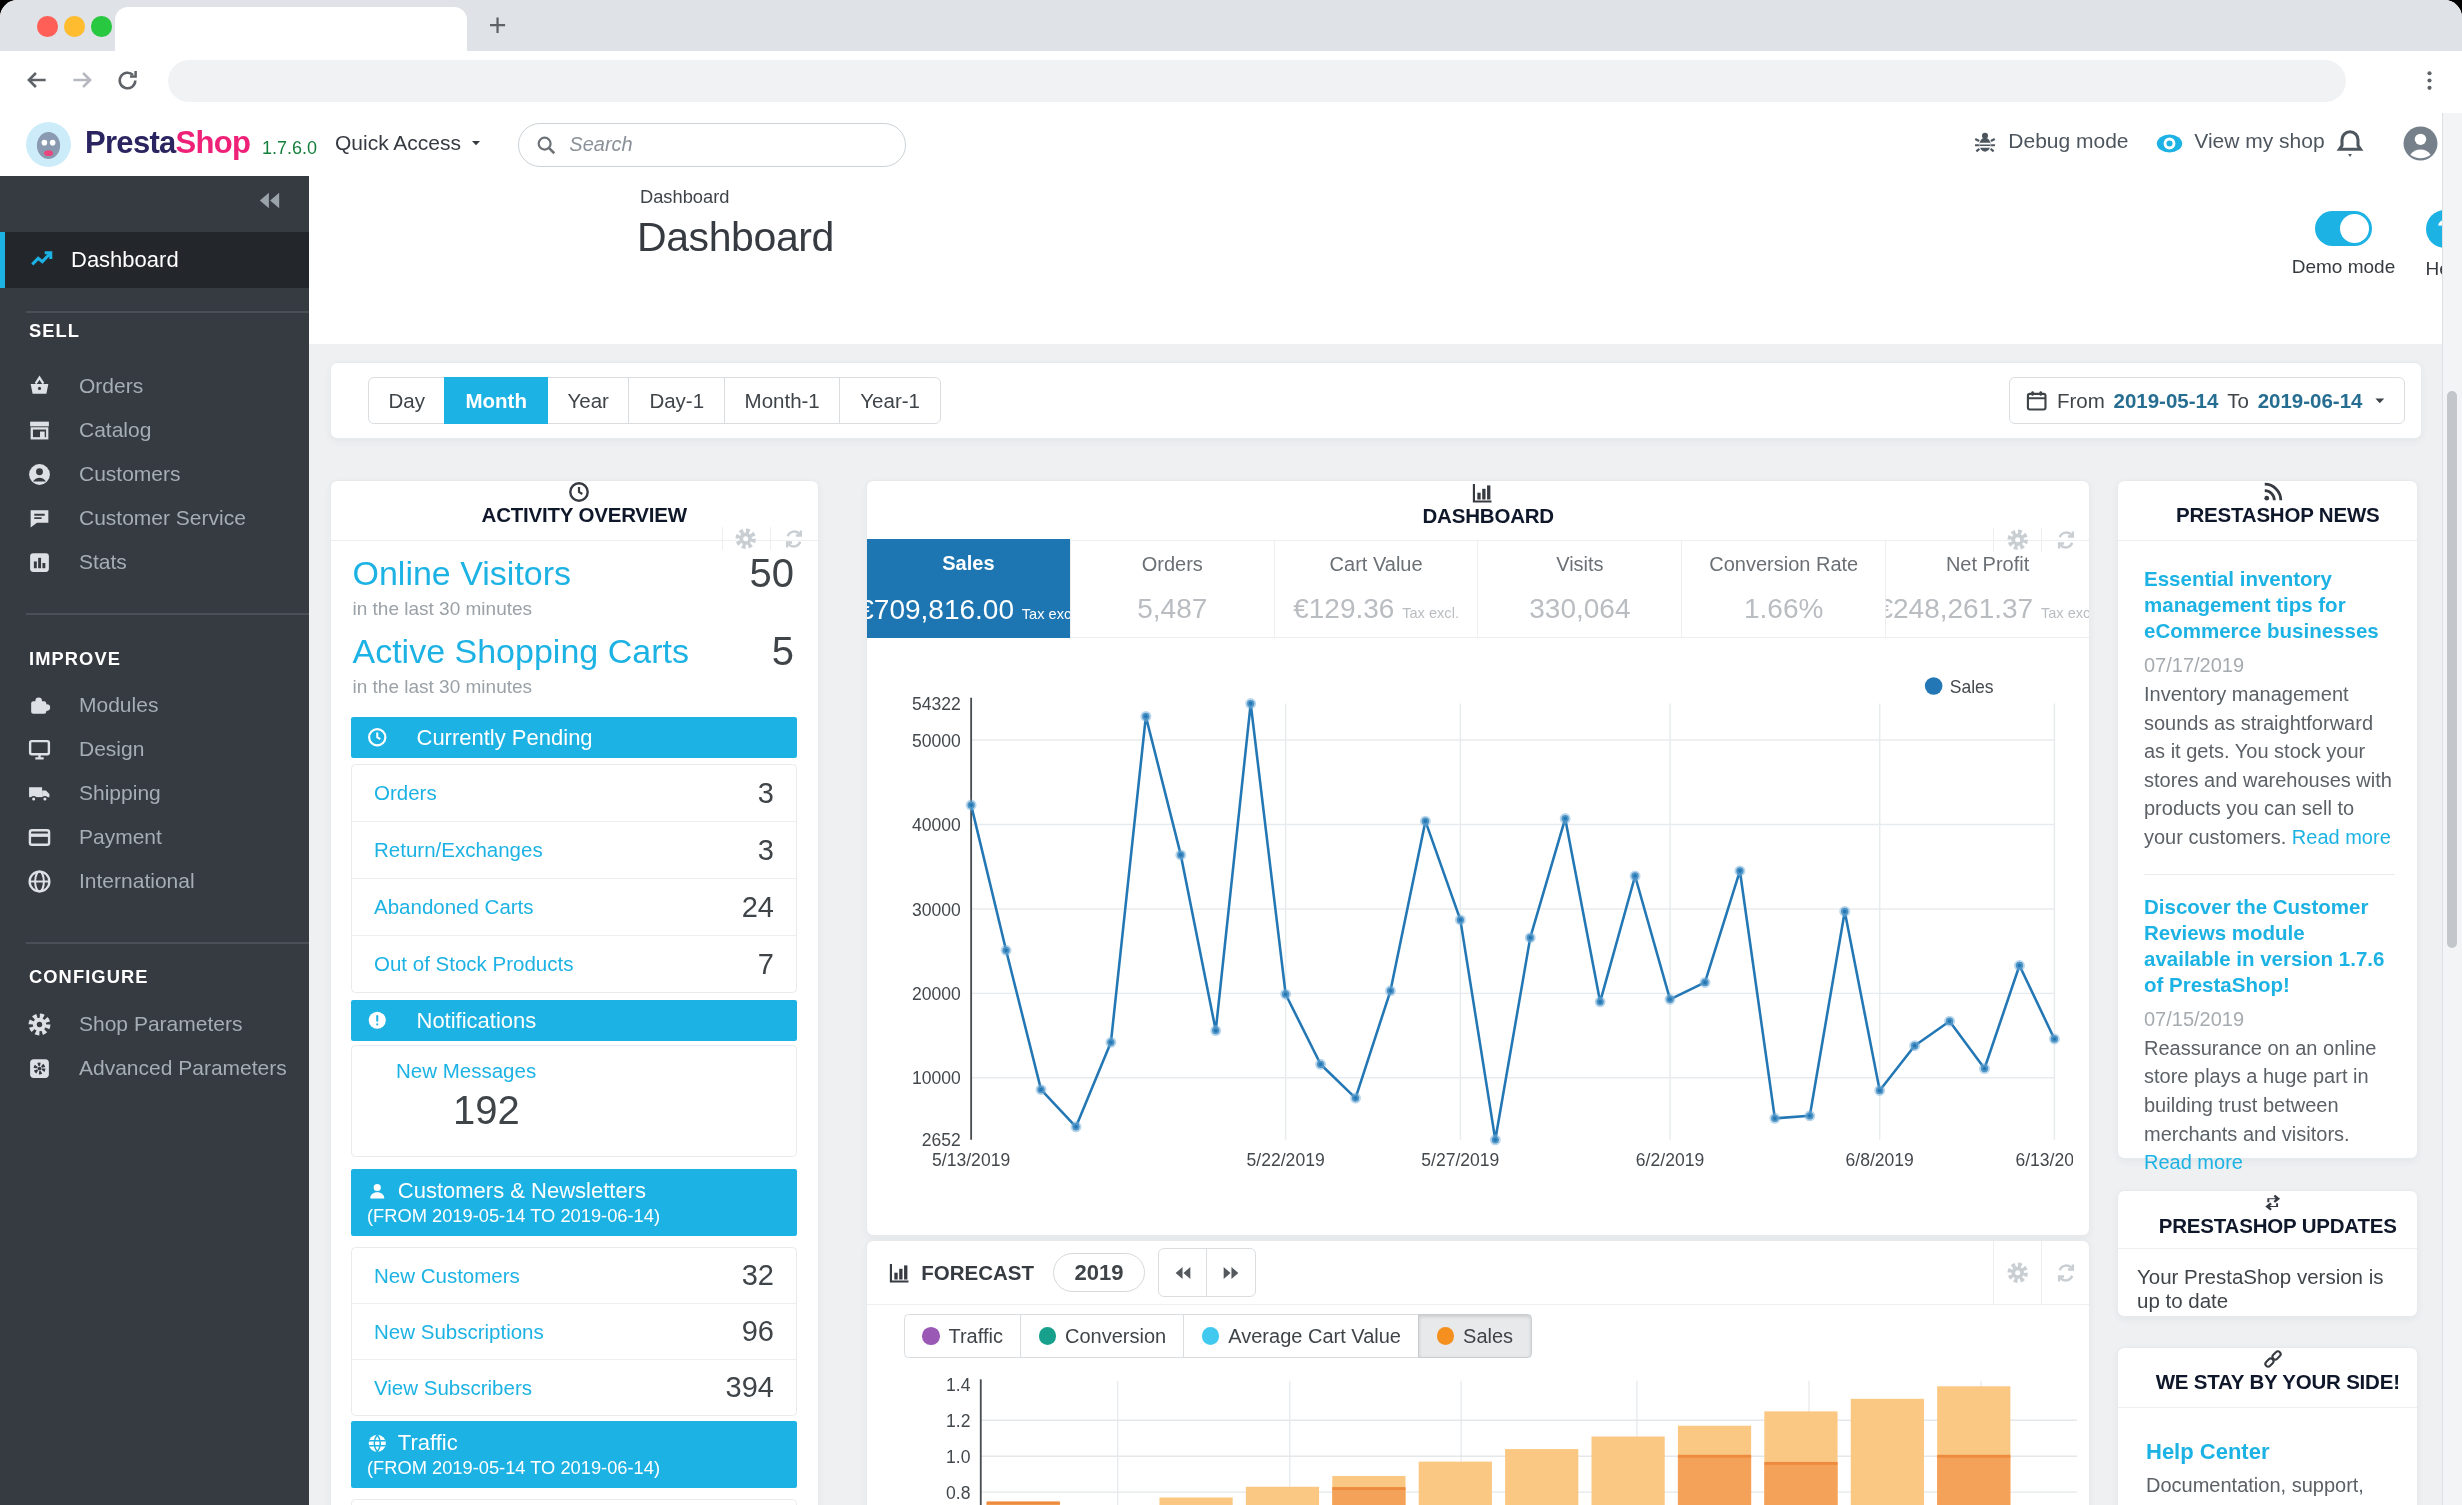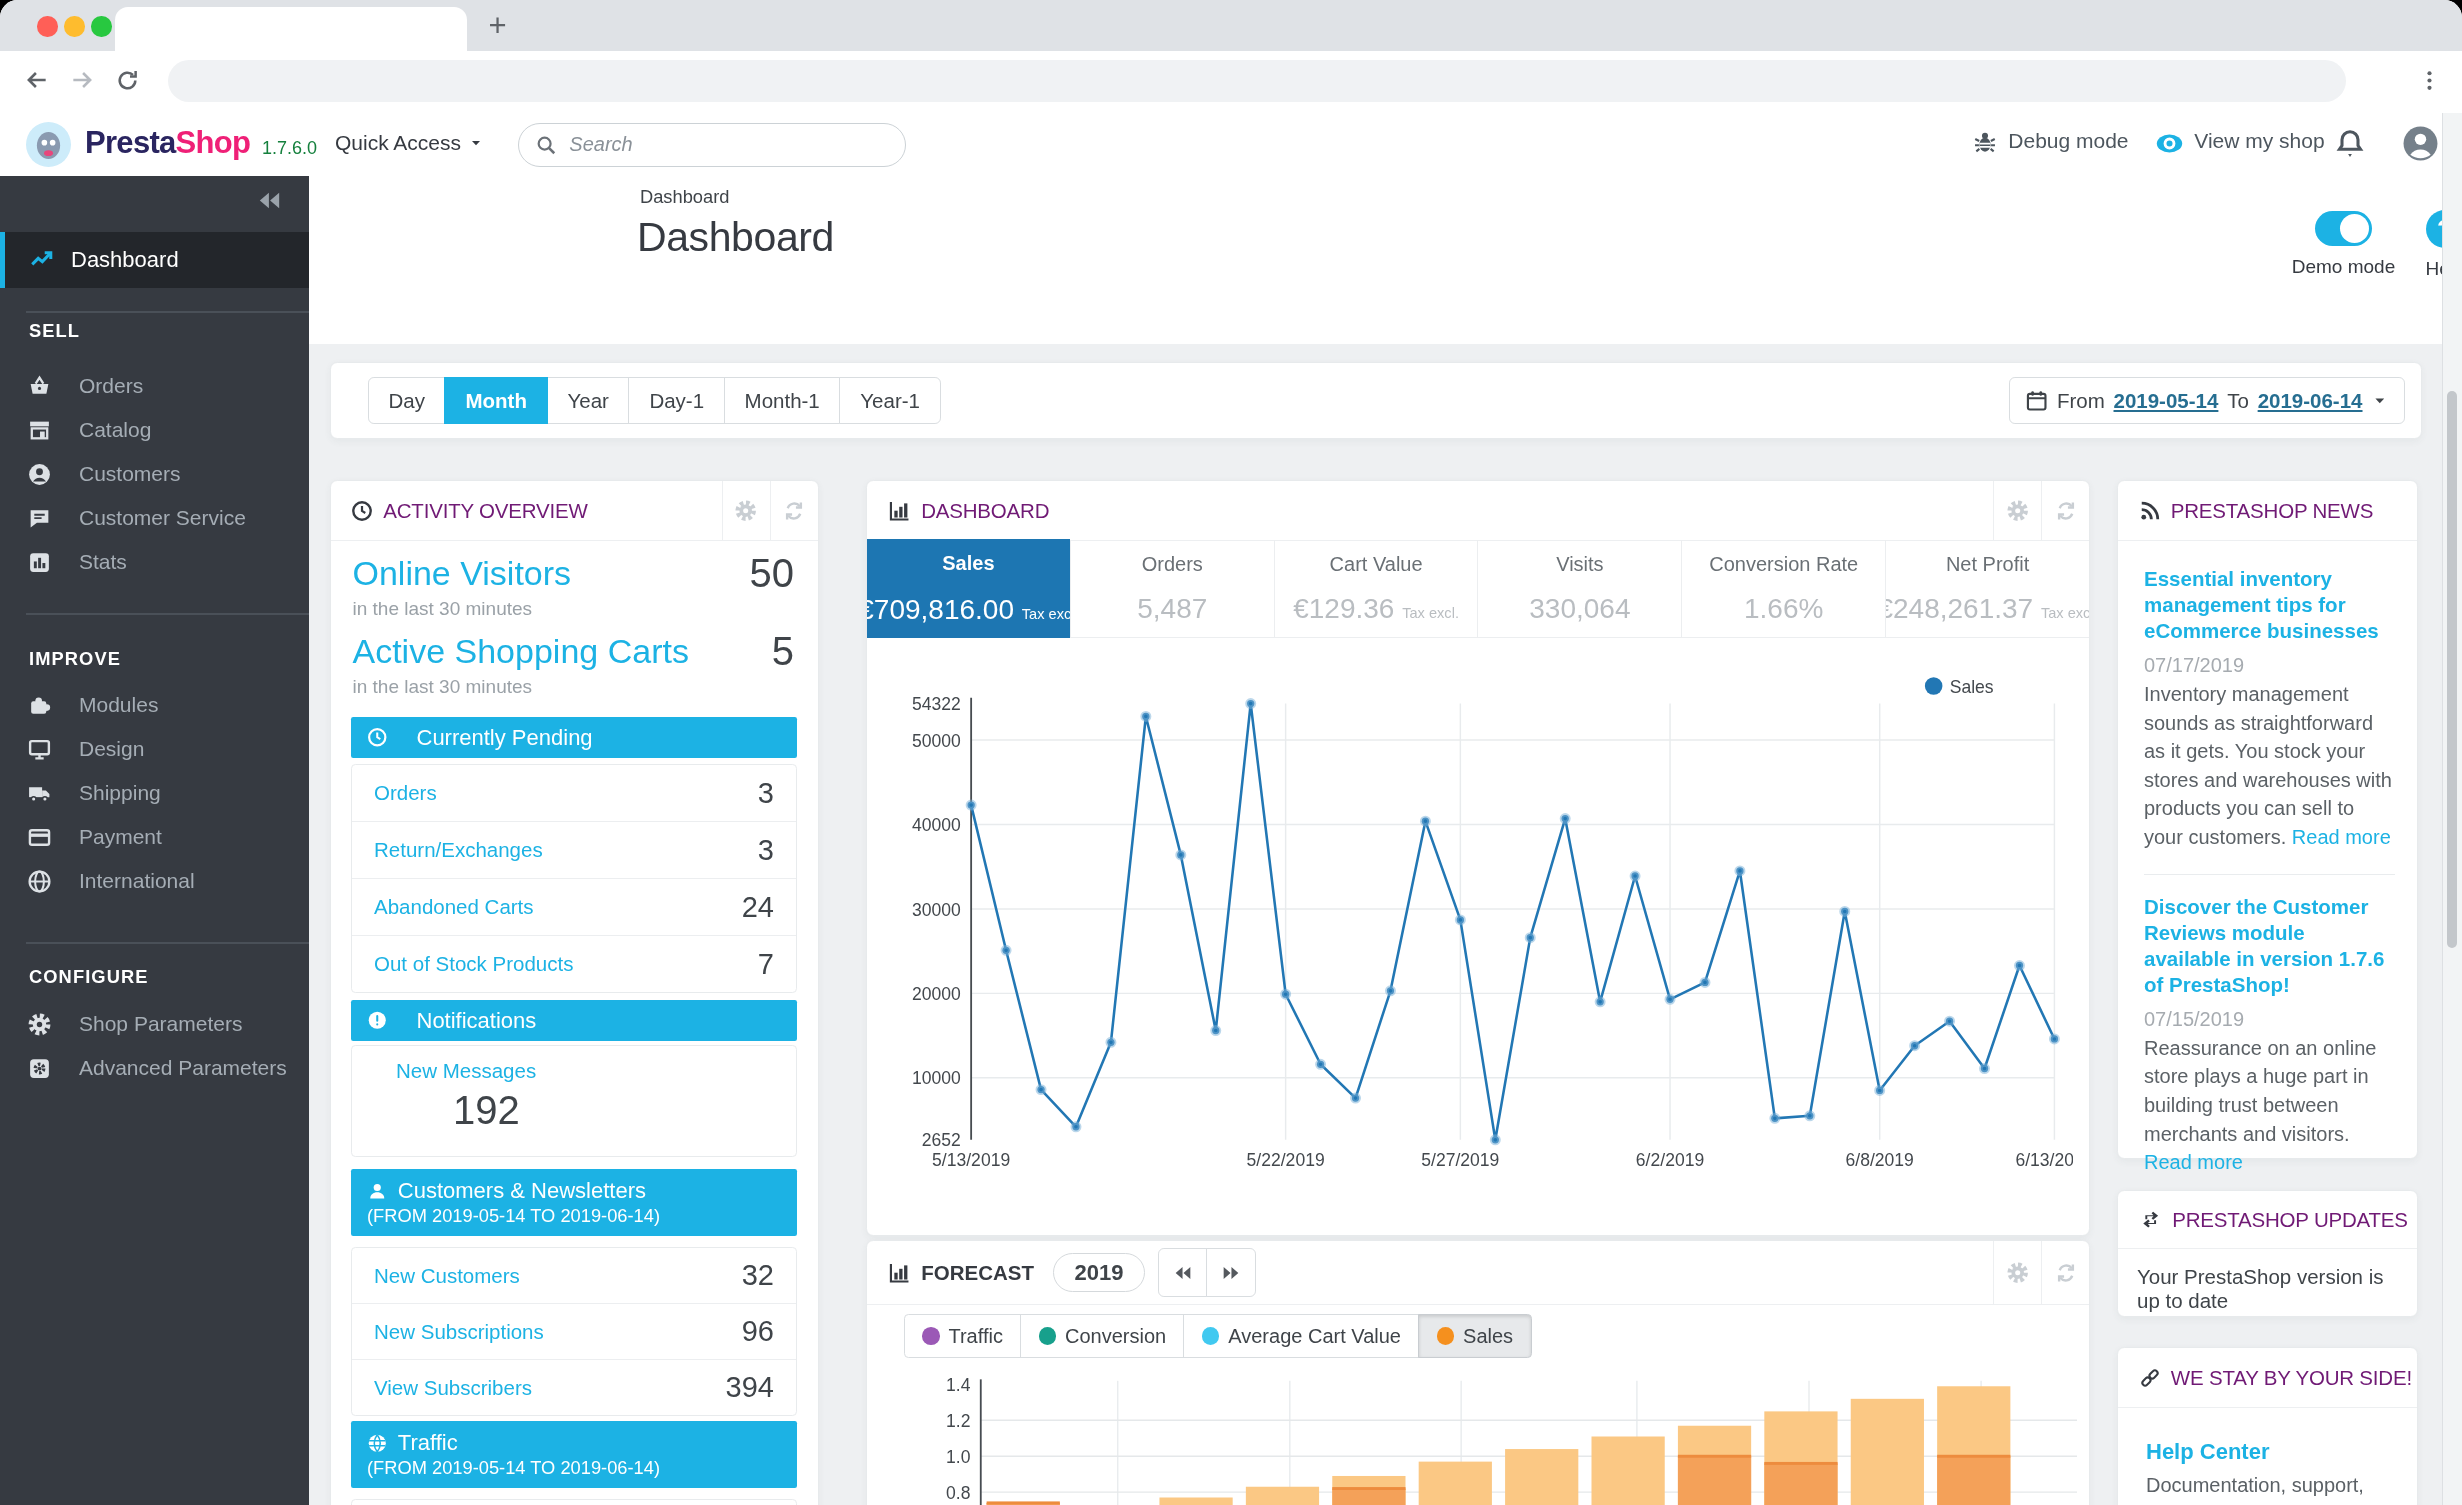--- a/index.html
+++ b/index.html
@@ -45,34 +45,34 @@
   #crumb{position:absolute;left:331px;top:10.3px;font-size:18.3px;color:#3f4449;}
   #ptitle{position:absolute;left:328px;top:38px;font-size:41px;font-weight:500;color:#363a41;letter-spacing:-0.4px;}
   #demo{position:absolute;left:1976px;top:35px;width:117px;text-align:center;}
   #demo .tgl{margin:0 auto;width:57px;height:35px;border-radius:17.6px;background:#1cb2e4;position:relative;}
   #demo .knob{position:absolute;right:2.9px;top:2.9px;width:29px;height:29px;border-radius:50%;background:#fff;}
   .ctl-lab{margin-top:10.3px;font-size:19px;color:#363a41;}
   #helpc{position:absolute;left:2103px;top:34px;width:66px;text-align:center;}
   #helpc .q{margin:0 auto;width:38px;height:38px;border-radius:50%;background:#1cb2e4;color:#fff;font-size:26px;font-weight:bold;display:flex;align-items:center;justify-content:center;}
 
   .card{position:absolute;background:#fff;border:1.5px solid #e7eaec;border-radius:7.3px;box-shadow:0 2.2px 7.3px rgba(60,70,80,.05);}
-  .card-h{height:59px;border-bottom:1.5px solid #edeff1;display:flex;align-items:center;padding-left:20.5px;font-weight:normal;font-size:20.5px;color:#701a75;letter-spacing:-0.2px;}
+  .card-h{height:59px;border-bottom:1.5px solid #edeff1;display:flex;align-items:center;padding-left:20.5px;font-weight:bold;font-size:20.5px;color:#0f172a;letter-spacing:-0.2px;flex-direction:column;}
   .card-h .hic{margin-right:10.3px;color:#363a41;}
   .tools{margin-left:auto;height:100%;display:flex;}
   .tool{width:47px;height:100%;display:flex;align-items:center;justify-content:center;border-left:1.5px solid #edeff1;color:#c9ced3;}
 
   
   #filtercard{left:20.5px;top:18.3px;width:2090px;height:75px;}
   .btngroup{position:absolute;display:flex;}
   .fbtn{height:45px;padding:0 20px;display:flex;align-items:center;border:1.5px solid #d9dde0;margin-left:-1.5px;background:#fff;font-size:20.5px;color:#3f4449;}
   .fbtn:first-child{border-radius:5.9px 0 0 5.9px;margin-left:0;}
   .fbtn:last-child{border-radius:0 5.9px 5.9px 0;}
   .fbtn.on{background:#1cb2e4;border-color:#1cb2e4;color:#fff;font-weight:bold;z-index:1;}
   #daterange{position:absolute;right:16px;top:14px;height:45px;border:1.5px solid #d9dde0;border-radius:5.9px;display:flex;align-items:center;gap:8.8px;padding:0 14.6px;font-size:20.5px;color:#3f4449;}
-  #daterange b{color:#266e91;text-decoration:underline;}
+  #daterange b{color:#266e91;}
 
   
   #activity{left:20.5px;top:136px;width:487px;height:1143px;}
   .met-label{position:absolute;left:22px;font-size:34px;color:#1cb2e4;}
   .met-val{position:absolute;right:23.4px;font-size:40px;color:#3f4449;}
   .met-sub{position:absolute;left:22px;font-size:19px;color:#9aa1a7;}
   .chead{position:absolute;left:20.5px;right:20.5px;background:#1cb2e4;color:#fff;border-radius:2.2px;display:flex;align-items:center;gap:29px;padding:0 16px;font-size:22px;}
   .chead2{flex-direction:column;align-items:flex-start;justify-content:center;gap:1.5px;}
   .chead2 .l2{font-size:18.3px;}
   .lbox{position:absolute;left:20.5px;right:20.5px;border:1.5px solid #e8ebed;border-radius:4.4px;background:#fff;overflow:hidden;}

